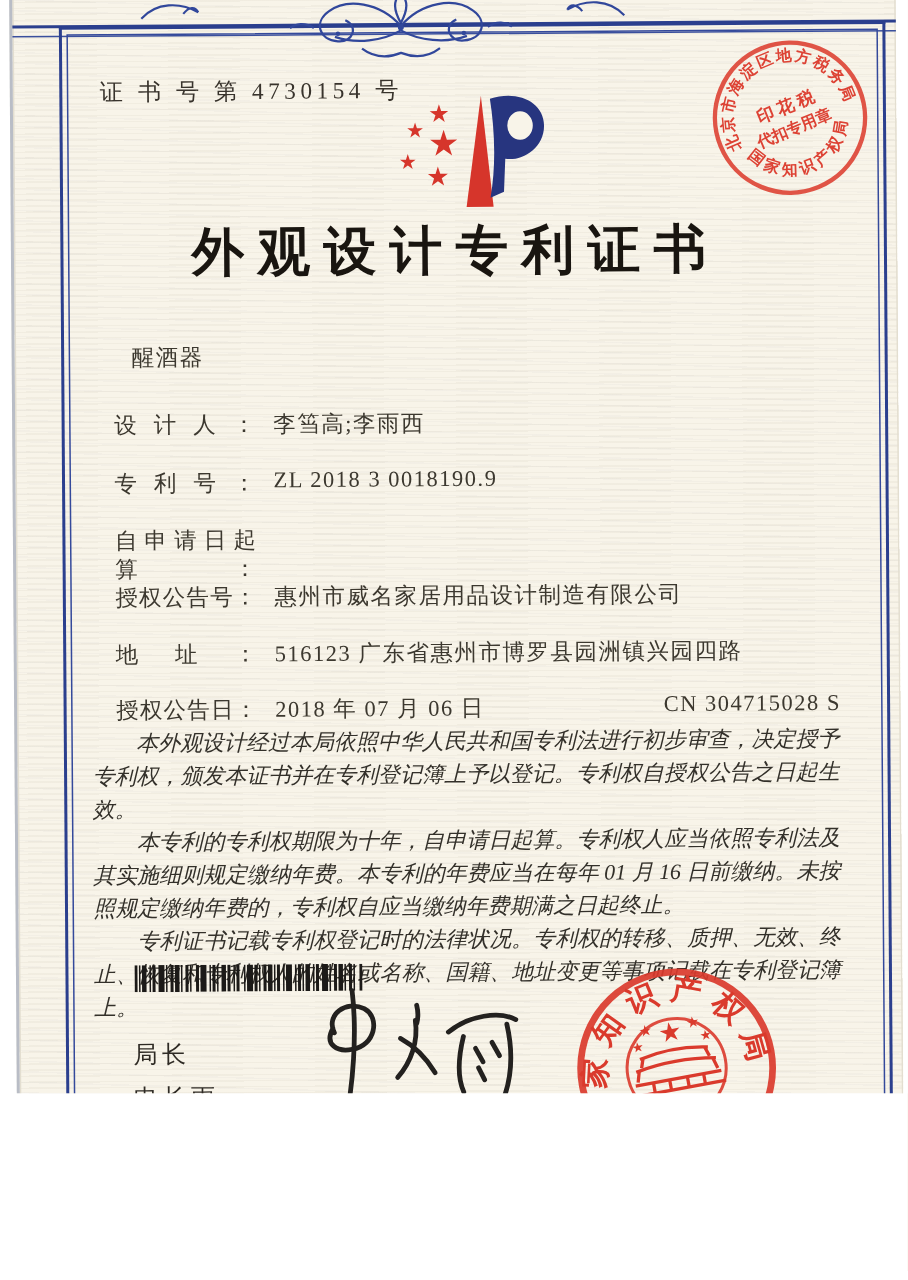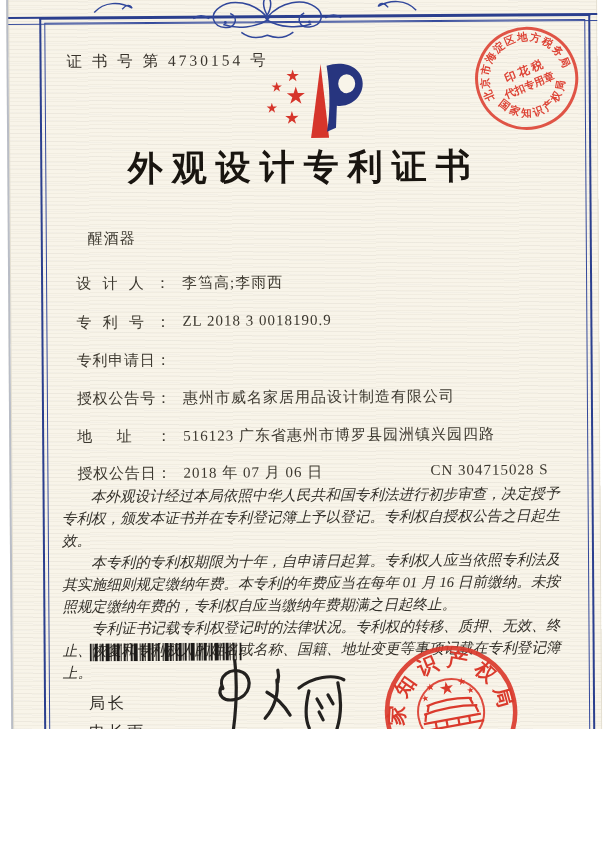--- a/index.html
+++ b/index.html
@@ -130,35 +130,35 @@
   </div>
   <div class="abs fieldrow" style="top:279px">
     <span class="flabel">设计人：</span>
     <span class="fvalue">李筜高;李雨西</span>
   </div>
   <div class="abs fieldrow" style="top:318px">
     <span class="flabel">专利号：</span>
     <span class="fvalue">ZL 2018 3 0018190.9</span>
   </div>
   <div class="abs fieldrow" style="top:356px">
-    <span class="flabel">专利申请日：</span>
+    <span class="flabel">自申请日起算：</span>
   </div>
   <div class="abs fieldrow" style="top:394px">
     <span class="flabel">授权公告号：</span>
     <span class="fvalue">惠州市威名家居用品设计制造有限公司</span>
   </div>
   <div class="abs fieldrow" style="top:432px">
     <span class="flabel">地址：</span>
     <span class="fvalue">516123 广东省惠州市博罗县园洲镇兴园四路</span>
   </div>
   <div class="abs fieldrow" style="top:469px">
     <span class="flabel">授权公告日：</span>
     <span class="fvalue">2018 年 07 月 06 日</span>
     <span class="fpair2">
-      <span class="fvalue" style="margin-left:8px">CN 304715028 S</span>
+      <span class="fvalue" style="margin-left:20px">CN 304715028 S</span>
     </span>
   </div>
 
   <div class="abs paras">
     <p>本外观设计经过本局依照中华人民共和国专利法进行初步审查，决定授予专利权，颁发本证书并在专利登记簿上予以登记。专利权自授权公告之日起生效。</p>
     <p>本专利的专利权期限为十年，自申请日起算。专利权人应当依照专利法及其实施细则规定缴纳年费。本专利的年费应当在每年 01 月 16 日前缴纳。未按照规定缴纳年费的，专利权自应当缴纳年费期满之日起终止。</p>
     <p>专利证书记载专利权登记时的法律状况。专利权的转移、质押、无效、终止、恢复和专利权人的姓名或名称、国籍、地址变更等事项记载在专利登记簿上。</p>
   </div>
 
   <svg class="abs" style="left:77px;top:648px" width="152" height="18" viewBox="0 0 152 18">

